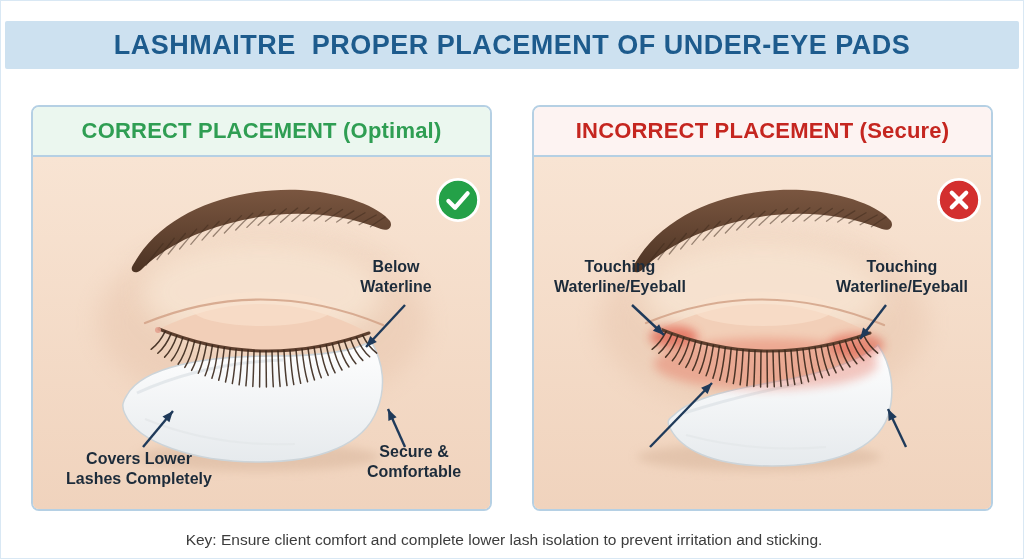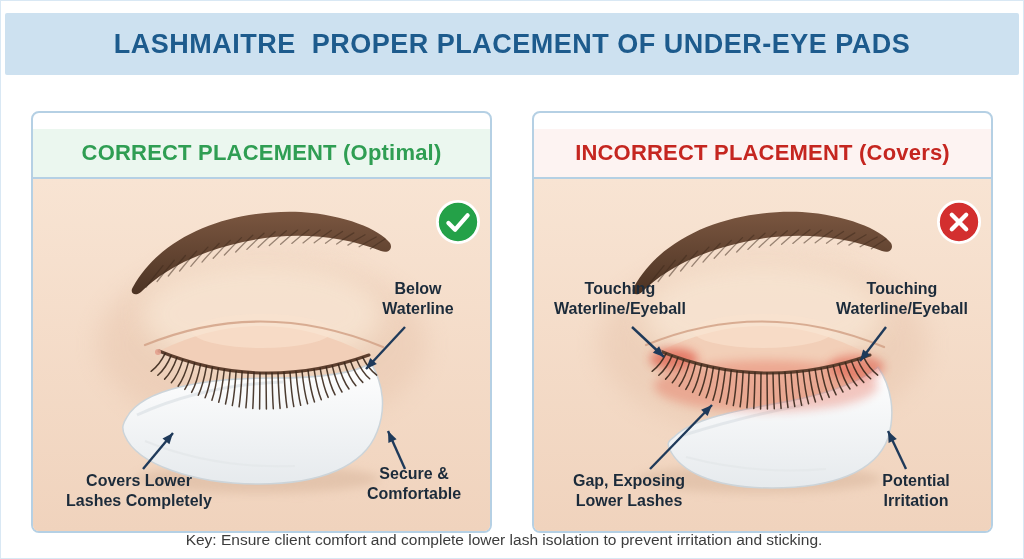--- a/index.html
+++ b/index.html
@@ -2,35 +2,34 @@
 <html style="--header-text: #1d5b8d; --correct-green: #2f9e53; --incorrect-red: #c52620; --arrow-navy: #1f3a5a; --check-green: #24a148; --cross-red: #d32f2f;"><head>
 <meta charset="utf-8">
 <style>
   html,body{margin:0;padding:0;background:#ffffff;}
   .page{
     position:relative;width:1024px;height:559px;margin:0 auto;
     background:#ffffff;border:1px solid #d9e8f4;box-sizing:border-box;
     font-family:"Liberation Sans", sans-serif;overflow:hidden;
   }
   .banner{
-    margin:12px 4px 0 4px;height:62px;background:#cde1f0;
+    margin:20px 4px 0 4px;height:48px;background:#cde1f0;
     display:flex;align-items:center;justify-content:center;border-radius:2px;
   }
   .banner h1{
     margin:0;font-size:27px;font-weight:700;letter-spacing:.5px;
     color:var(--header-text,#1d5b8d);white-space:pre;
   }
   .panels{display:flex;gap:40px;padding:0 30px;margin-top:36px;}
   .panel{
     flex:1;border:2px solid #b5d0e4;border-radius:8px;overflow:hidden;background:#fff;
   }
   .panel-header{
     height:48px;display:flex;align-items:center;justify-content:center;
     border-bottom:2px solid #b5d0e4;
-    margin-top:16px;
   }
   .panel-header.correct{background:#ebf7ef;}
   .panel-header.incorrect{background:#fdf3f2;}
   .panel-title{font-size:22px;font-weight:700;letter-spacing:.2px;}
   .panel-title.correct{color:var(--correct-green,#2f9e53);}
   .panel-title.incorrect{color:var(--incorrect-red,#c52620);}
   .panel-body{position:relative;height:352px;background:#f5dcc8;}
   .panel-body svg.eye{display:block;width:458px;height:352px;}
   .badge{position:absolute;top:20px;left:402px;width:46px;height:46px;}
   .badge svg{display:block;width:100%;height:100%;}
@@ -154,32 +153,32 @@
             <polygon points="140,254 129.5,259.6 136.4,265.3" fill="#1f3a5a"></polygon>
             <line x1="372" y1="290" x2="355" y2="252" stroke="#1f3a5a" stroke-width="2.4"></line>
             <polygon points="355,252 355.4,263.9 363.6,260.2" fill="#1f3a5a"></polygon>
           </svg>
         <div class="badge">
           <svg viewBox="0 0 48 48">
             <circle cx="24" cy="24" r="21.5" fill="#24a148" stroke="#ffffff" stroke-width="3"></circle>
             <path d="M14 25 L21 32 L34 17" stroke="#ffffff" stroke-width="4.5" fill="none" stroke-linecap="round" stroke-linejoin="round"></path>
           </svg>
         </div>
-        <div class="callout" style="left:324px;top:100px;width:122px">Below
+        <div class="callout" style="left:302px;top:100px;width:122px">Below
 Waterline</div>
         <div class="callout" style="left:16px;top:292px;width:180px">Covers Lower
 Lashes Completely</div>
         <div class="callout" style="left:306px;top:285px;width:150px">Secure &amp;
 Comfortable</div>
       </div>
     </section>
 
     <section class="panel">
       <div class="panel-header incorrect">
-        <span class="panel-title incorrect">INCORRECT PLACEMENT (Covers)</span>
+        <span class="panel-title incorrect">INCORRECT PLACEMENT (Secure)</span>
       </div>
       <div class="panel-body">
         <svg id="svg-incorrect" class="eye" viewBox="0 0 458 352">
             <defs>
               <linearGradient id="skin-incorrect" x1="0" y1="0" x2="0" y2="1">
                 <stop offset="0" stop-color="#f8e4d3"></stop>
                 <stop offset="1" stop-color="#f0d3bd"></stop>
               </linearGradient>
               <linearGradient id="pad-incorrect" x1="0" y1="0" x2="0" y2="1">
                 <stop offset="0" stop-color="#ffffff"></stop>
@@ -279,24 +278,20 @@
         <div class="badge">
           <svg viewBox="0 0 48 48">
             <circle cx="24" cy="24" r="21.5" fill="#d32f2f" stroke="#ffffff" stroke-width="3"></circle>
             <path d="M16.5 16.5 L31.5 31.5 M31.5 16.5 L16.5 31.5" stroke="#ffffff" stroke-width="4.5" fill="none" stroke-linecap="round"></path>
           </svg>
         </div>
         <div class="callout" style="left:1px;top:100px;width:170px">Touching
 Waterline/Eyeball</div>
         <div class="callout" style="left:283px;top:100px;width:170px">Touching
 Waterline/Eyeball</div>
-        <div class="callout" style="left:10px;top:292px;width:170px">Gap, Exposing
-Lower Lashes</div>
-        <div class="callout" style="left:317px;top:292px;width:130px">Potential
-Irritation</div>
       </div>
     </section>
 
   </main>
 
   <footer class="key-note">
     <p>Key: Ensure client comfort and complete lower lash isolation to prevent irritation and sticking.</p>
   </footer>
 </div>
 

